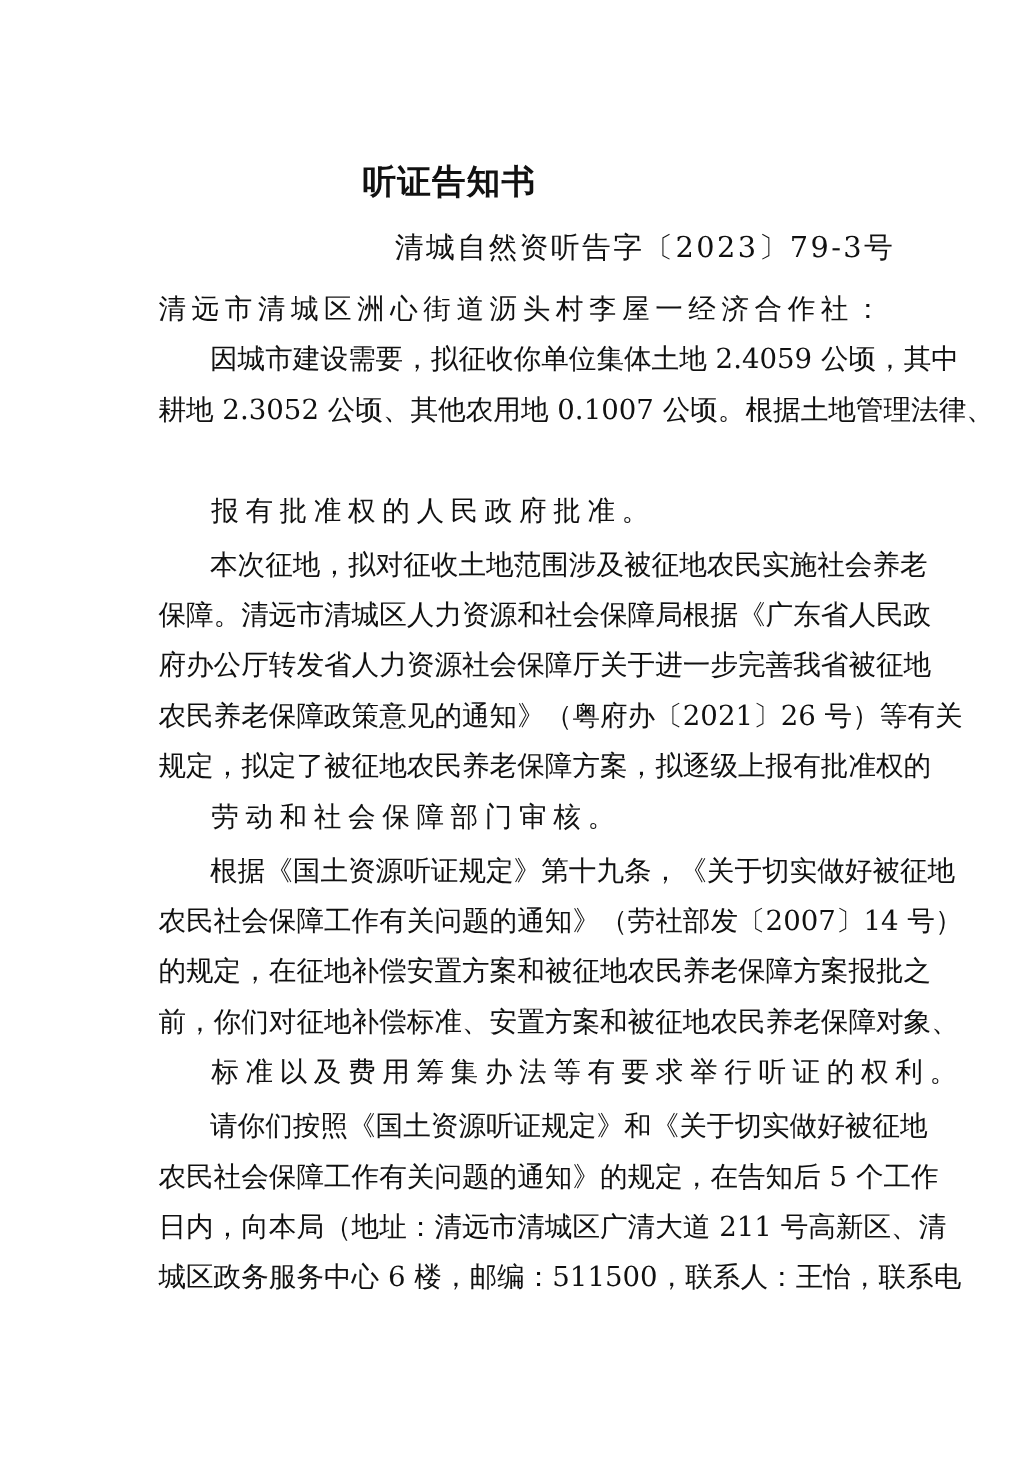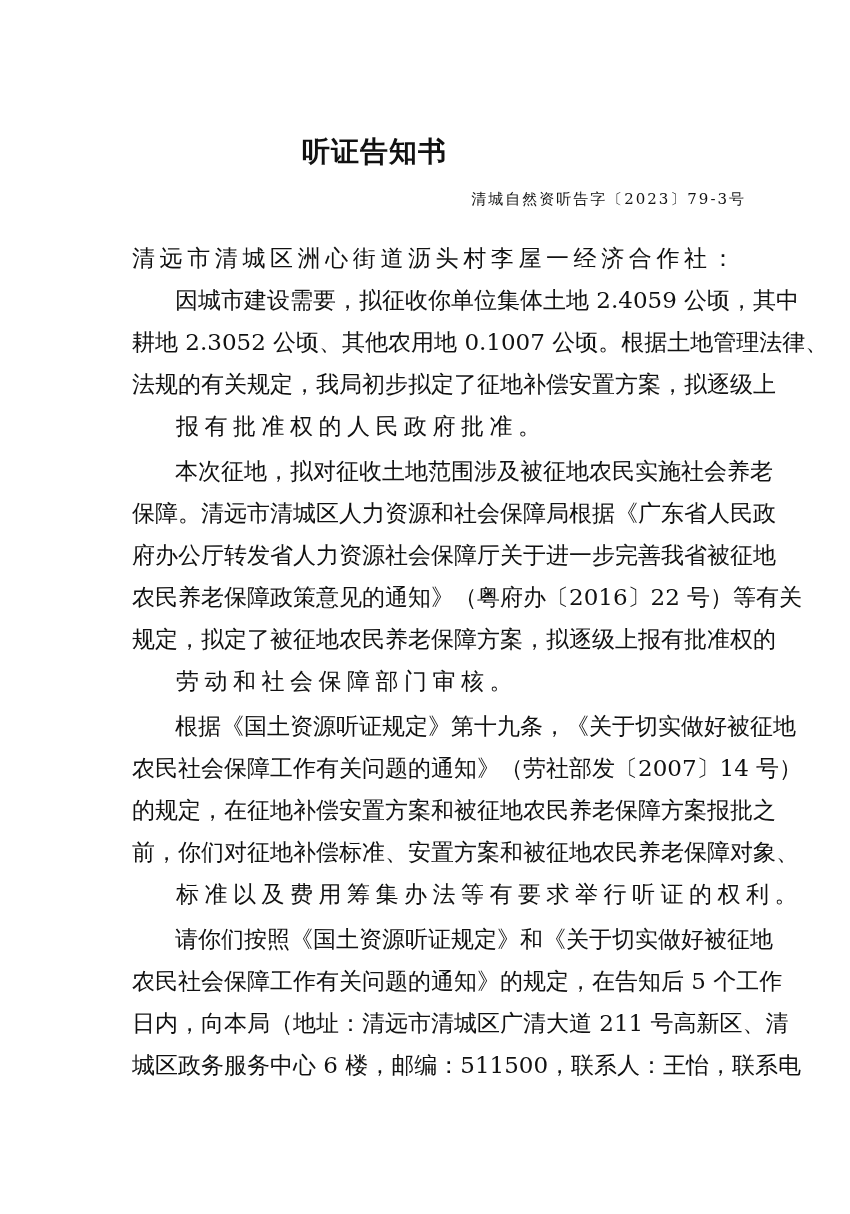--- a/index.html
+++ b/index.html
@@ -30,21 +30,21 @@
     text-align: center;
     font-size: 28px;
     font-weight: bold;
     letter-spacing: 1px;
     font-family: "DejaVu Sans", "Liberation Sans", sans-serif;
   }
   .docno {
     position: absolute;
     right: 104px;
     top: 190px;
-    font-size: 15px;
+    font-size: 24px;
     letter-spacing: 2px;
     white-space: nowrap;
     margin-left: 44px;
   }
   .line {
     position: absolute;
     left: 132px;
     width: 614px;
     height: 30px;
     font-size: 23px;
@@ -68,27 +68,26 @@
 <div class="page">
 
   <div class="title">听证告知书</div>
 
   <div class="docno">清城自然资听告字〔2023〕79-3号</div>
 
   <div class="line salutation" style="top:243px">清远市清城区洲心街道沥头村李屋一经济合作社：</div>
 
   <div class="line indent" style="top:285px">因城市建设需要，拟征收你单位集体土地 2.4059 公顷，其中</div>
   <div class="line" style="top:327px">耕地 2.3052 公顷、其他农用地 0.1007 公顷。根据土地管理法律、</div>
-  <div class="line" style="top:369px">法规的有关规定，我局初步拟定了征地补偿安置方案，拟逐级上</div>
   <div class="line last" style="top:411px">报有批准权的人民政府批准。</div>
 
   <div class="line indent" style="top:456px">本次征地，拟对征收土地范围涉及被征地农民实施社会养老</div>
   <div class="line" style="top:498px">保障。清远市清城区人力资源和社会保障局根据《广东省人民政</div>
   <div class="line" style="top:540px">府办公厅转发省人力资源社会保障厅关于进一步完善我省被征地</div>
-  <div class="line" style="top:582px">农民养老保障政策意见的通知》（粤府办〔2016〕22 号）等有关</div>
+  <div class="line" style="top:582px">农民养老保障政策意见的通知》（粤府办〔2021〕26 号）等有关</div>
   <div class="line" style="top:624px">规定，拟定了被征地农民养老保障方案，拟逐级上报有批准权的</div>
   <div class="line last" style="top:666px">劳动和社会保障部门审核。</div>
 
   <div class="line indent" style="top:711px">根据《国土资源听证规定》第十九条，《关于切实做好被征地</div>
   <div class="line" style="top:753px">农民社会保障工作有关问题的通知》（劳社部发〔2007〕14 号）</div>
   <div class="line" style="top:795px">的规定，在征地补偿安置方案和被征地农民养老保障方案报批之</div>
   <div class="line" style="top:837px">前，你们对征地补偿标准、安置方案和被征地农民养老保障对象、</div>
   <div class="line last" style="top:879px">标准以及费用筹集办法等有要求举行听证的权利。</div>
 
   <div class="line indent" style="top:924px">请你们按照《国土资源听证规定》和《关于切实做好被征地</div>

